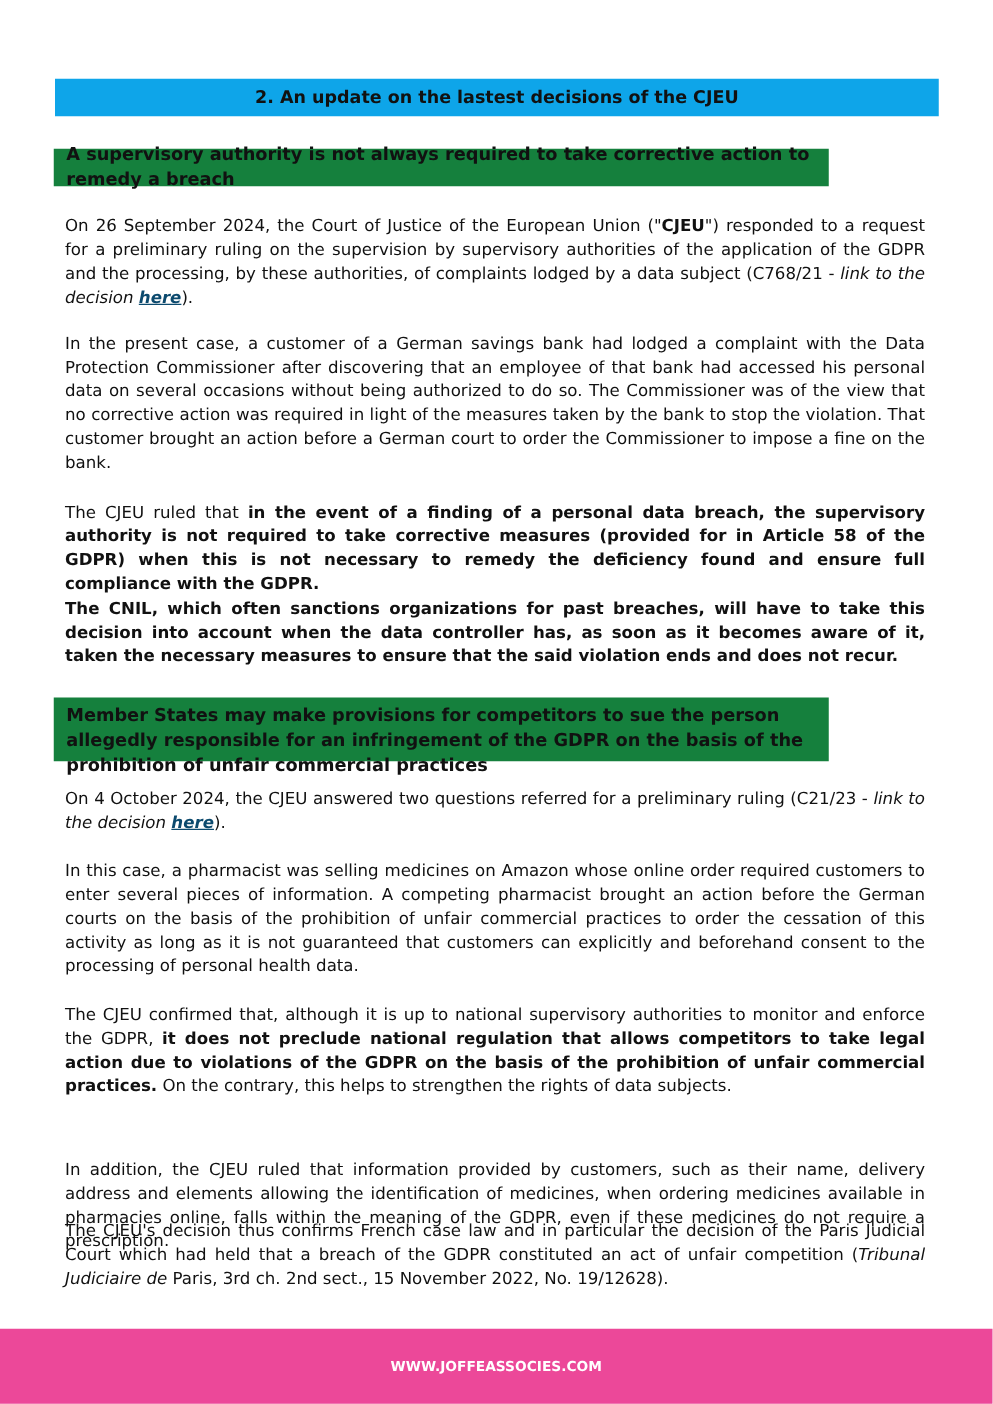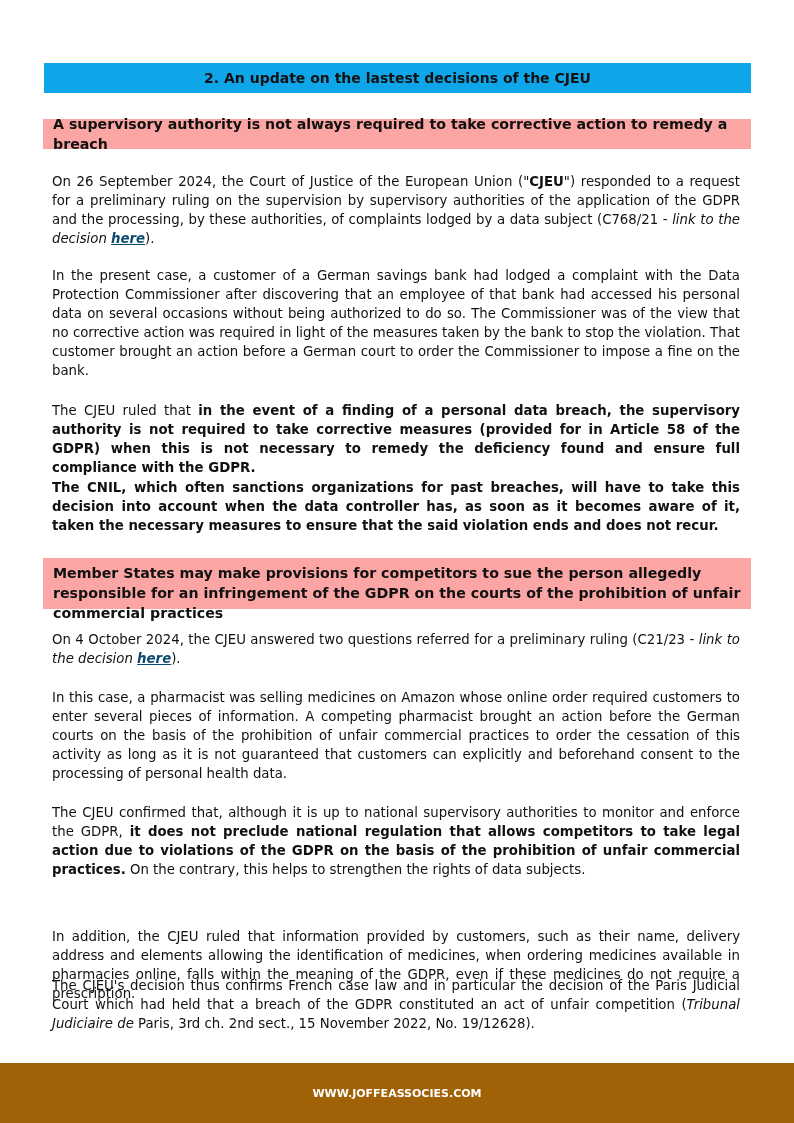--- a/index.html
+++ b/index.html
@@ -1,48 +1,48 @@
 <!DOCTYPE html>
 <html><head>
 <meta charset="utf-8">
 <style>
   html, body { margin:0; padding:0; }
   body { width:794px; height:1123px; background:#ffffff; position:relative; overflow:hidden;
          font-family:"DejaVu Sans", sans-serif; color:#111; }
   .section-title { position:absolute; left:44px; width:707px; top:63px; height:30px; background:#0ea5e9;
          display:flex; align-items:center; justify-content:center; font-weight:bold; font-size:14px; }
-  .sub { position:absolute; left:43px; width:708px; background:#fca5a5; font-weight:bold; font-size:14.2px;
+  .sub { position:absolute; left:43px; width:620px; background:#15803d; font-weight:bold; font-size:14.2px;
          padding:0 10px; box-sizing:border-box; line-height:20px; }
   .sub1 { top:119px; height:30px; display:flex; align-items:center; }
   .sub2 { top:558px; height:51px; padding-top:5px; }
   .p { position:absolute; left:52px; width:688px; font-size:13.3px; line-height:19px; text-align:justify; margin:0; }
   .p b { font-weight:bold; }
   .p i { font-style:italic; }
   .p a { color:#0c4a6e; text-decoration:underline; font-style:italic;font-weight:bold; }
-  .footer { position:absolute; left:0; top:1063px; width:794px; height:60px; background:#a16207;
+  .footer { position:absolute; left:0; top:1063px; width:794px; height:60px; background:#ec4899;
          color:#fff; font-weight:bold; font-size:11px; display:flex; align-items:center; justify-content:center; }
 </style>
 </head>
 <body>
 
 <div class="section-title">
     <span>2. An update on the lastest decisions of the CJEU</span>
   </div>
 
 <div class="sub sub1">A supervisory authority is not always required to take corrective action to remedy a breach</div>
 
 <p class="p" style="top:172px"><span>On 26 September 2024, the Court of Justice of the European Union ("</span><b>CJEU</b><span>") responded to a request for a preliminary ruling on the supervision by supervisory authorities of the application of the GDPR and the processing, by these authorities, of complaints lodged by a data subject (C768/21 - </span><i>link to the decision </i><a>here</a><span>).</span></p>
 
 <p class="p" style="top:266px">In the present case, a customer of a German savings bank had lodged a complaint with the Data Protection Commissioner after discovering that an employee of that bank had accessed his personal data on several occasions without being authorized to do so. The Commissioner was of the view that no corrective action was required in light of the measures taken by the bank to stop the violation. That customer brought an action before a German court to order the Commissioner to impose a fine on the bank.</p>
 
 <p class="p" style="top:401px"><span>The CJEU ruled that </span><b>in the event of a finding of a personal data breach, the supervisory authority is not required to take corrective measures (provided for in Article 58 of the GDPR) when this is not necessary to remedy the deficiency found and ensure full compliance with the GDPR.</b></p>
 
 <p class="p" style="top:478px; font-weight:bold">The CNIL, which often sanctions organizations for past breaches, will have to take this decision into account when the data controller has, as soon as it becomes aware of it, taken the necessary measures to ensure that the said violation ends and does not recur.</p>
 
-<div class="sub sub2">Member States may make provisions for competitors to sue the person allegedly responsible for an infringement of the GDPR on the courts of the prohibition of unfair commercial practices</div>
+<div class="sub sub2">Member States may make provisions for competitors to sue the person allegedly responsible for an infringement of the GDPR on the basis of the prohibition of unfair commercial practices</div>
 
 <p class="p" style="top:630px"><span>On 4 October 2024, the CJEU answered two questions referred for a preliminary ruling (C21/23 - </span><i>link to the decision </i><a>here</a><span>).</span></p>
 
 <p class="p" style="top:688px">In this case, a pharmacist was selling medicines on Amazon whose online order required customers to enter several pieces of information. A competing pharmacist brought an action before the German courts on the basis of the prohibition of unfair commercial practices to order the cessation of this activity as long as it is not guaranteed that customers can explicitly and beforehand consent to the processing of personal health data.</p>
 
 <p class="p" style="top:803px"><span>The CJEU confirmed that, although it is up to national supervisory authorities to monitor and enforce the GDPR, </span><b>it does not preclude national regulation that allows competitors to take legal action due to violations of the GDPR on the basis of the prohibition of unfair commercial practices.</b><span> On the contrary, this helps to strengthen the rights of data subjects.</span></p>
 
 <p class="p" style="top:927px">In addition, the CJEU ruled that information provided by customers, such as their name, delivery address and elements allowing the identification of medicines, when ordering medicines available in pharmacies online, falls within the meaning of the GDPR, even if these medicines do not require a prescription.</p>
 
 <p class="p" style="top:976px"><span>The CJEU's decision thus confirms French case law and in particular the decision of the Paris Judicial Court which had held that a breach of the GDPR constituted an act of unfair competition (</span><i>Tribunal Judiciaire de</i><span> Paris, 3rd ch. 2nd sect., 15 November 2022, No. 19/12628).</span></p>

